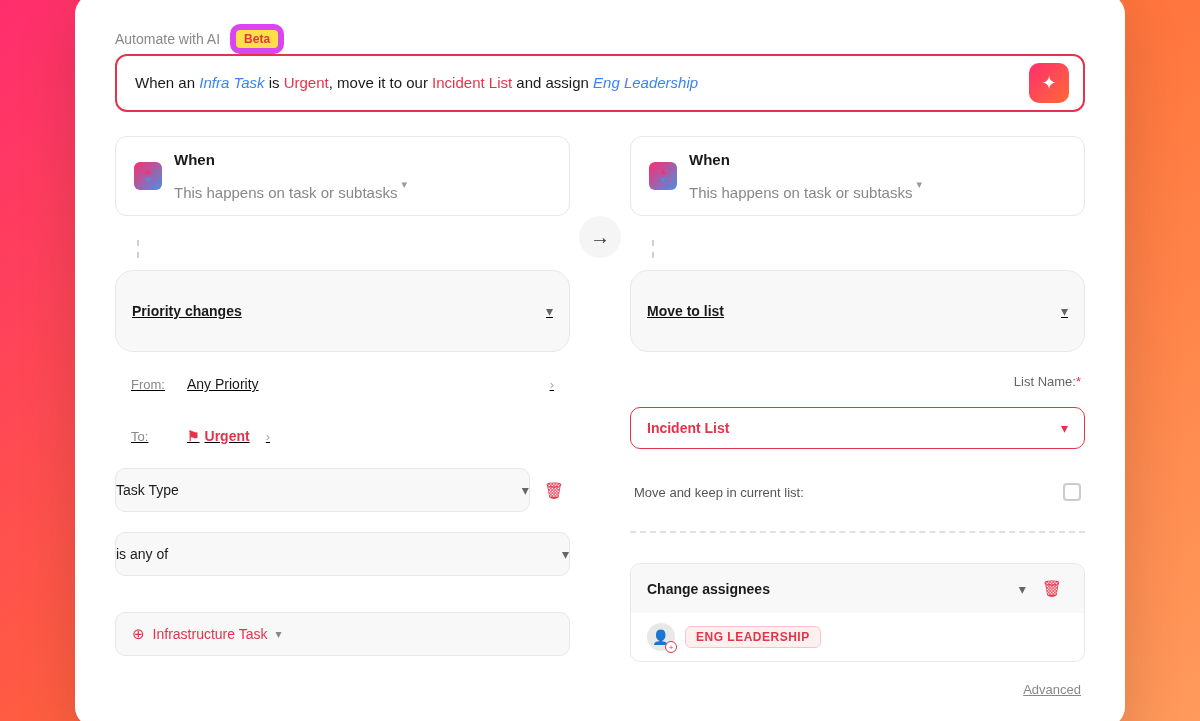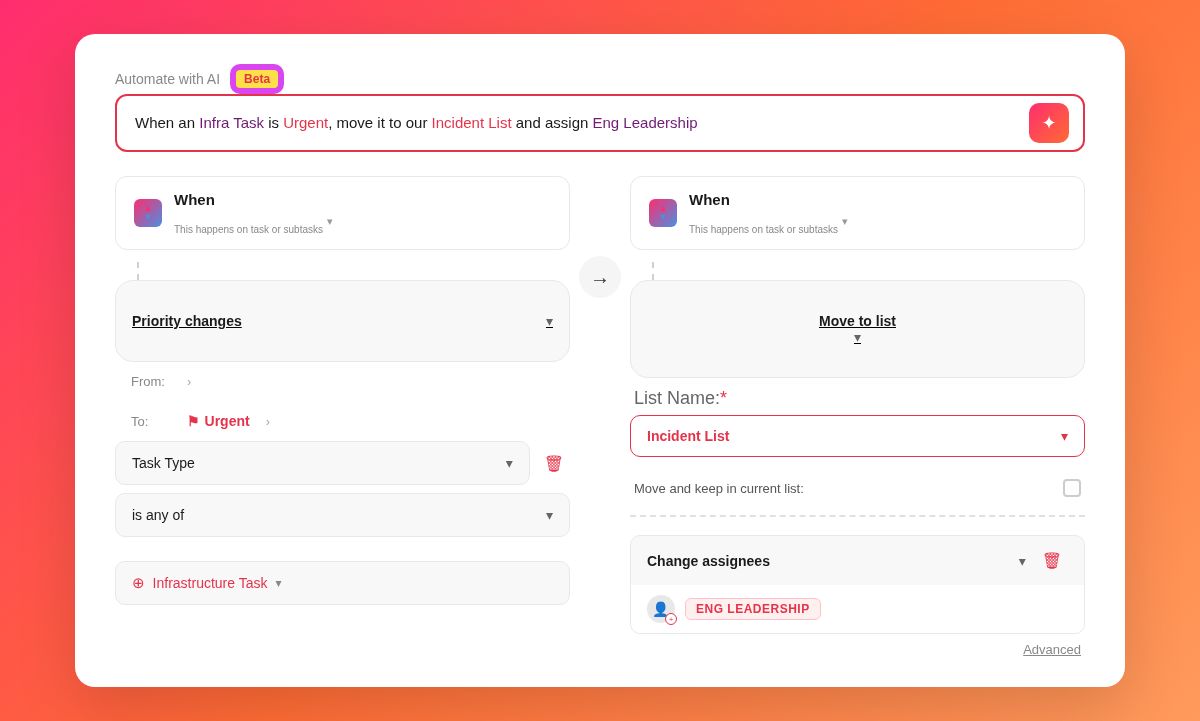--- a/index.html
+++ b/index.html
@@ -44,21 +44,21 @@
       border: 2px solid #e5334a;
       border-radius: 12px;
       padding: 16px 60px 16px 18px;
       margin-bottom: 24px;
       position: relative;
       font-size: 15px;
       color: #1a1a1a;
       font-weight: 500;
       line-height: 1.5;
     }
-    .ai-prompt-box .highlight-orange { color: #701a75; }
+    .ai-prompt-box .highlight-orange { color: #3b82f6; font-style: italic; }
     .ai-prompt-box .highlight-red { color: #e5334a; }
     .ai-prompt-box .highlight-pink { color: #e5334a; }
     .ai-btn {
       position: absolute;
       right: 14px;
       top: 50%;
       transform: translateY(-50%);
       background: linear-gradient(135deg, #ff2d6e, #ff6b35);
       border: none;
       border-radius: 10px;
@@ -73,21 +73,21 @@
     }
     .two-col {
       display: grid;
       grid-template-columns: 1fr 60px 1fr;
       gap: 0;
       align-items: start;
     }
     .left-col, .right-col {
       display: flex;
       flex-direction: column;
-      gap: 0;
+      gap: 12px;
     }
     .arrow-col {
       display: flex;
       align-items: center;
       justify-content: center;
       padding-top: 80px;
     }
     .arrow-circle {
       background: #f5f5f5;
       border-radius: 50%;
@@ -119,21 +119,21 @@
       justify-content: center;
       font-size: 16px;
       color: white;
     }
     .when-title {
       font-size: 15px;
       font-weight: 600;
       color: #1a1a1a;
     }
     .when-sub {
-      font-size: 10px;
+      font-size: 15px;
       color: #888;
       margin-top: 16px;
     }
     .dropdown-row {
       background: #f8f8f8;
       border: 1.5px solid #e8e8e8;
       border-radius: 18px;
       padding: 32px 16px;
       display: flex;
       align-items: center;
@@ -156,20 +156,21 @@
       height: 18px;
       margin-left: 22px;
     }
     .from-to-row {
       padding: 12px 16px;
       display: flex;
       align-items: flex-end;
       gap: 16px;
       background: #fff;
       border-radius: 8px;
+      text-decoration: underline;
     }
     .from-to-label {
       font-size: 13px;
       color: #888;
       font-weight: 500;
       min-width: 40px;
     }
     .from-to-value {
       font-size: 14px;
       color: #1a1a1a;
@@ -190,21 +191,21 @@
       font-size: 12px;
       color: #aaa;
       text-align: center;
       padding: 10px 0 8px;
       font-style: italic;
     }
     .condition-row {
       background: #f8f8f8;
       border: 1.5px solid #e8e8e8;
       border-radius: 10px;
-      padding: 13px 16px;
+      padding: 13px 0;
       display: flex;
       align-items: center;
       justify-content: space-between;
       margin-bottom: 8px;
     }
     .delete-btn {
       background: none;
       border: none;
       cursor: pointer;
       color: #e5334a;
@@ -228,24 +229,25 @@
     }
     .globe-icon { color: #e5334a; font-size: 15px; }
     .infra-task-label {
       font-size: 14px;
       font-weight: 500;
       color: #e5334a;
     }
     .small-chevron { color: #888; font-size: 12px; }
     
     .list-name-label {
-      font-size: 18px;
+      font-size: 13px;
       color: #666;
       padding: 10px 4px 6px;
       font-weight: 500;
+      text-align: right;
     }
     .required-star { color: #e5334a; }
     .incident-dropdown {
       background: #fff;
       border: 1.5px solid #e5334a;
       border-radius: 10px;
       padding: 12px 16px;
       display: flex;
       align-items: center;
       justify-content: space-between;
@@ -406,20 +408,21 @@
 
       <div class="dotted-line"></div>
 
       <div class="dropdown-row">
         <span class="dropdown-label">Priority changes</span>
         <span class="chevron-icon">▾</span>
       </div>
 
       <div class="from-to-row">
         <span class="from-to-label">From:</span>
+        <span class="from-to-value">Any Priority</span>
         <span class="chevron-right">›</span>
       </div>
 
       <div class="from-to-row">
         <span class="from-to-label">To:</span>
         <span class="urgent-badge">
           <span class="flag-icon">⚑</span>
           <span>Urgent</span>
         </span>
         <span class="chevron-right">›</span>
@@ -465,21 +468,21 @@
           <div class="when-title">When</div>
           <div class="when-sub-row">
             <span class="when-sub">This happens on task or subtasks</span>
             <span class="when-sub-arrow">▾</span>
           </div>
         </div>
       </div>
 
       <div class="dotted-line"></div>
 
-      <div class="dropdown-row" style="margin-bottom:0;flex-direction:column;">
+      <div class="dropdown-row" style="margin-bottom:0;">
         <span class="dropdown-label">Move to list</span>
         <span class="chevron-icon">▾</span>
       </div>
 
       <div class="list-name-label">
         <span>List Name:</span><span class="required-star">*</span>
       </div>
 
       <div class="incident-dropdown">
         <span class="incident-label">Incident List</span>

